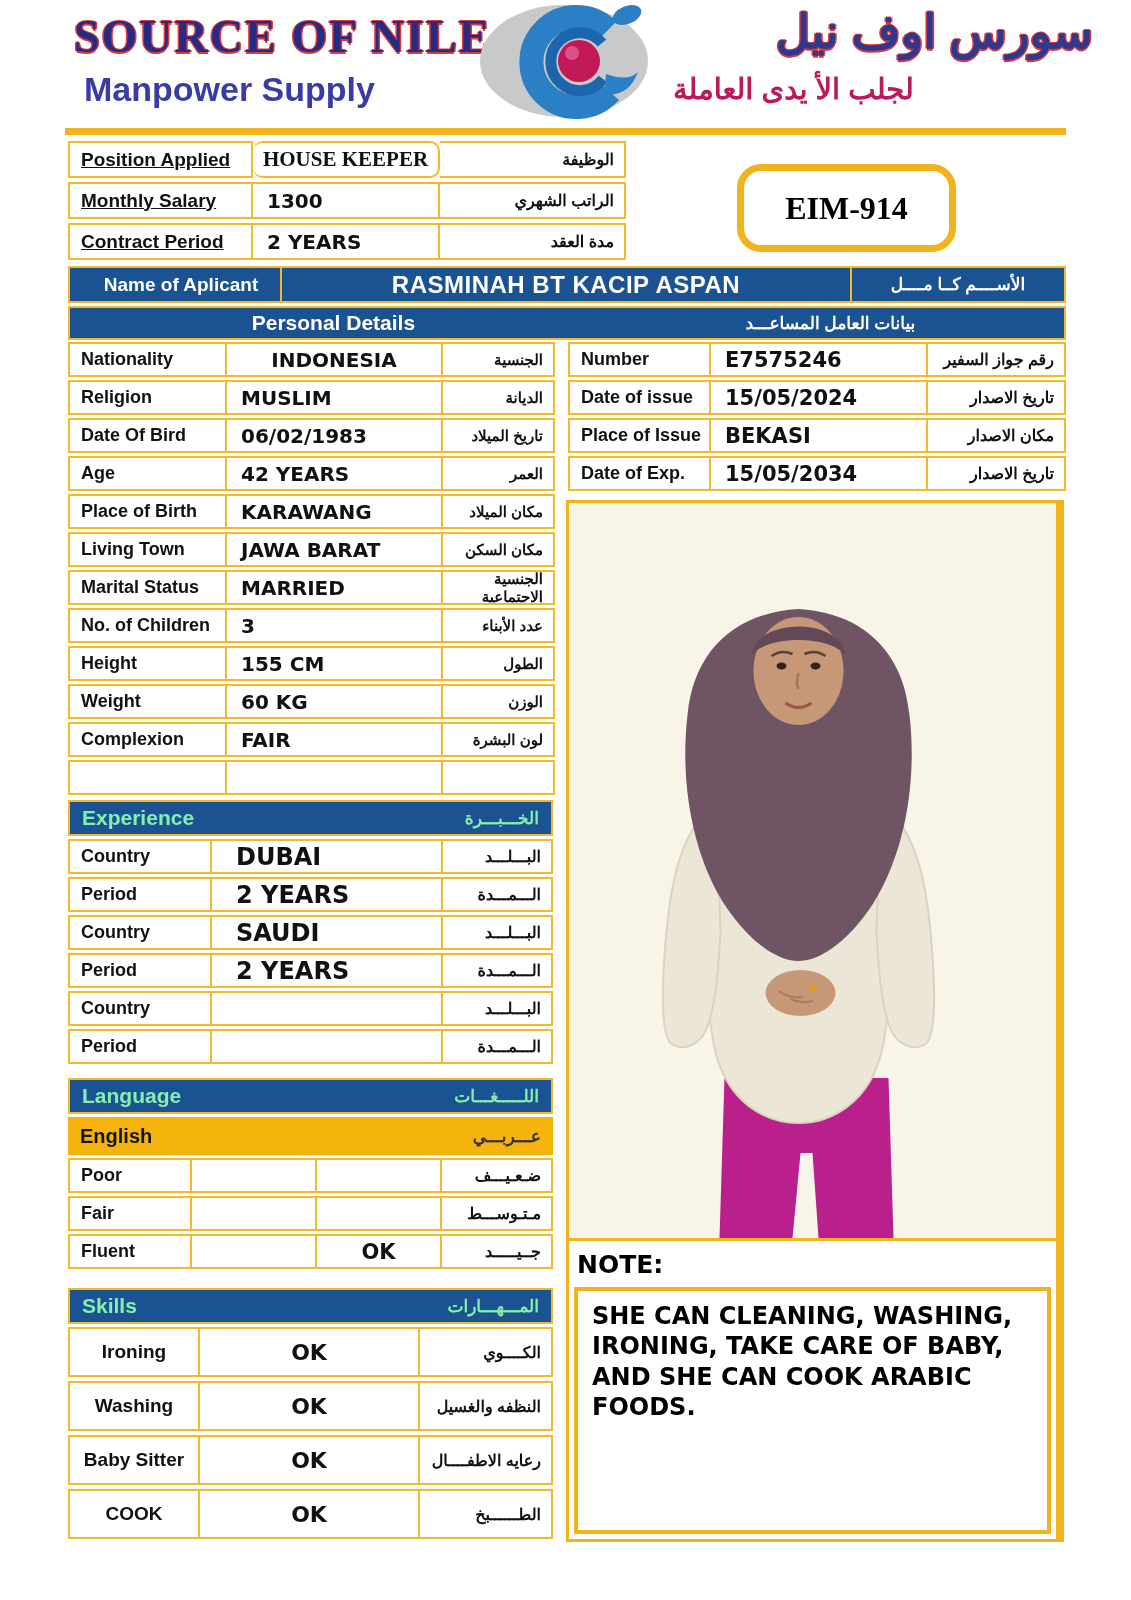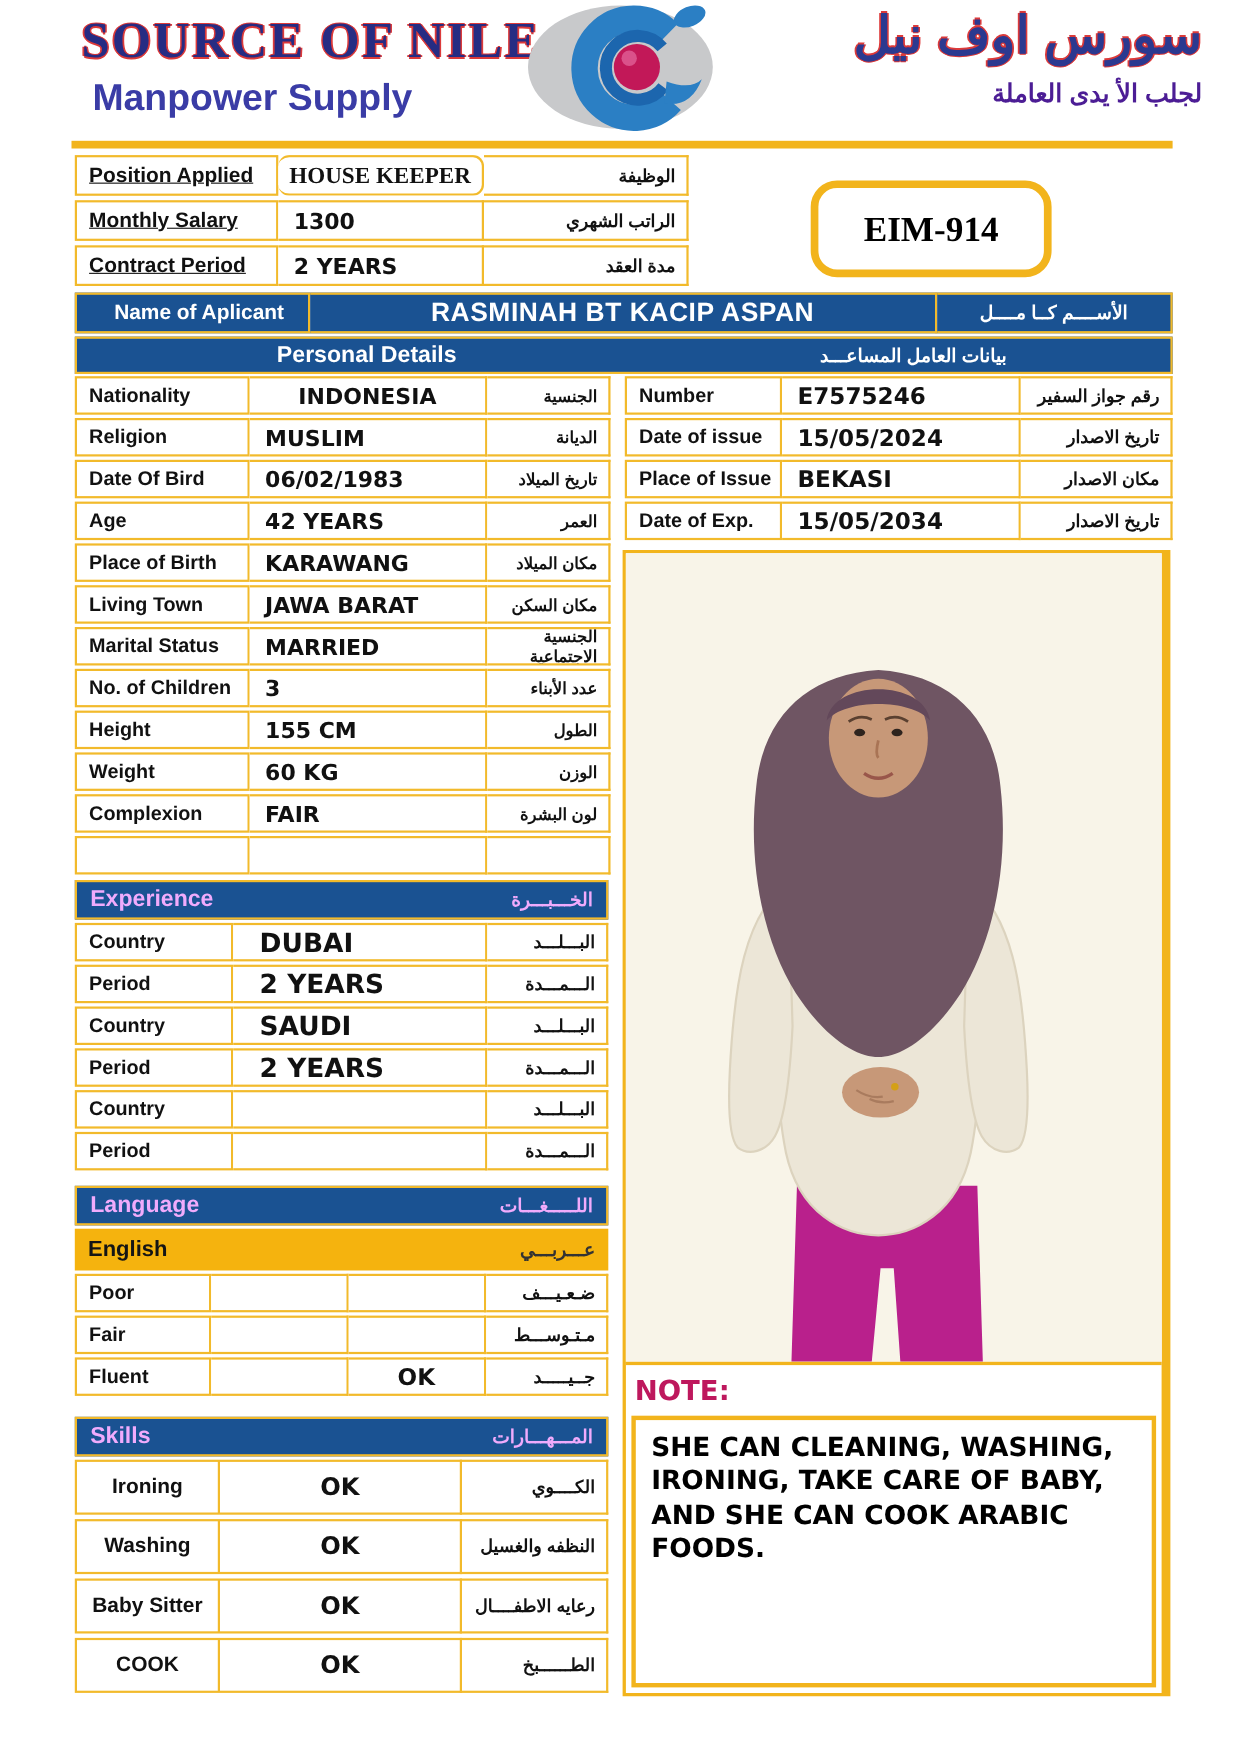--- a/index.html
+++ b/index.html
@@ -8,34 +8,34 @@
 
   
   .title-en{position:absolute;left:74px;top:10px;font-family:"Liberation Serif",serif;
     font-weight:bold;font-size:46px;letter-spacing:2px;color:#262C83;
     text-shadow:-1.5px 0 #DC3A3A,1.5px 0 #DC3A3A,0 -1.5px #DC3A3A,0 1.5px #DC3A3A;}
   .subtitle-en{position:absolute;left:84px;top:70px;font-weight:bold;font-size:34px;color:#3A3CA6;}
   .logo-wrap{position:absolute;left:478px;top:2px;width:172px;height:118px;}
   .title-ar{position:absolute;right:38px;top:4px;width:420px;text-align:right;direction:rtl;
     font-weight:bold;font-size:47px;color:#2B3990;
     text-shadow:-1.5px 0 #DC3A3A,1.5px 0 #DC3A3A,0 -1.5px #DC3A3A,0 1.5px #DC3A3A;}
-  .subtitle-ar{position:absolute;right:38px;top:72px;width:420px;text-align:right;direction:rtl;
-    font-weight:bold;font-size:23px;color:#4c1d95;}
+  .subtitle-ar{position:absolute;right:38px;top:72px;width:420px;text-align:left;direction:rtl;
+    font-weight:bold;font-size:29px;color:#be185d;}
   .toprule{position:absolute;left:65px;top:128px;width:1001px;height:7px;background:#F2B41C;}
 
   
   .tbl{position:absolute;}
   .trow{display:flex;margin-bottom:3px;height:35px;}
   .c{box-sizing:border-box;border:2px solid #F2BA2B;background:#fff;display:flex;align-items:center;overflow:hidden;}
   .c + .c{border-left:none;}
   .lab{font-weight:bold;font-size:18px;padding-left:11px;}
   .val{font-weight:bold;font-family:"DejaVu Sans",sans-serif;font-size:20px;padding-left:14px;}
   .ar{direction:rtl;padding-right:10px;font-size:16px;font-weight:bold;}
 
-  .sechead{height:36px;background:#1A5292;border:2px solid #F2BA2B;box-sizing:border-box;color:#f0abfc;
+  .sechead{height:36px;background:#1A5292;border:2px solid #F2BA2B;box-sizing:border-box;color:#86efac;
     display:flex;align-items:center;justify-content:space-between;padding:0 12px;font-weight:bold;margin-bottom:3px;}
   .sechead .h-en{font-size:21px;}
   .sechead .h-ar{font-size:17px;direction:rtl;}
 
   
   .t-top{left:68px;top:141px;width:558px;}
   .t-top .trow{height:37px;margin-bottom:4px;}
   .t-top .lab{width:185px;font-size:19px;text-decoration:underline;}
   .t-top .val{width:187px;}
   .t-top .ar{width:186px;}
@@ -71,21 +71,21 @@
   .t-pright .val{width:217px;font-size:21px;}
   .t-pright .ar{width:138px;}
 
   
   .rightcol{position:absolute;left:566px;top:500px;width:498px;height:1042px;box-sizing:border-box;
     border:3px solid #F2B41C;border-right-width:8px;background:#fff;display:flex;flex-direction:column;}
   .photo{height:735px;background:#F8F4E8;}
   .photo svg{display:block;width:100%;height:100%;}
   .photo-sep{height:3px;background:#F2B41C;}
   .note-label-row{height:46px;display:flex;align-items:center;padding-left:8px;}
-  .note-label{color:#be185d;font-weight:bold;font-size:25px;font-family:"DejaVu Sans",sans-serif;}
+  .note-label{color:#000000;font-weight:bold;font-size:25px;font-family:"DejaVu Sans",sans-serif;}
   .note-box{flex:1;margin:0 5px 5px 5px;border:4px solid #F2B41C;padding:10px 14px;box-sizing:border-box;}
   .note-text{font-family:"DejaVu Sans",sans-serif;font-weight:bold;font-size:24px;line-height:1.27;color:#000;}
 
   
   .t-exp{left:68px;top:800px;width:485px;}
   .t-exp .lab{width:144px;}
   .t-exp .val{width:231px;font-size:24px;padding-left:24px;}
   .t-exp .ar{width:110px;}
 
   

